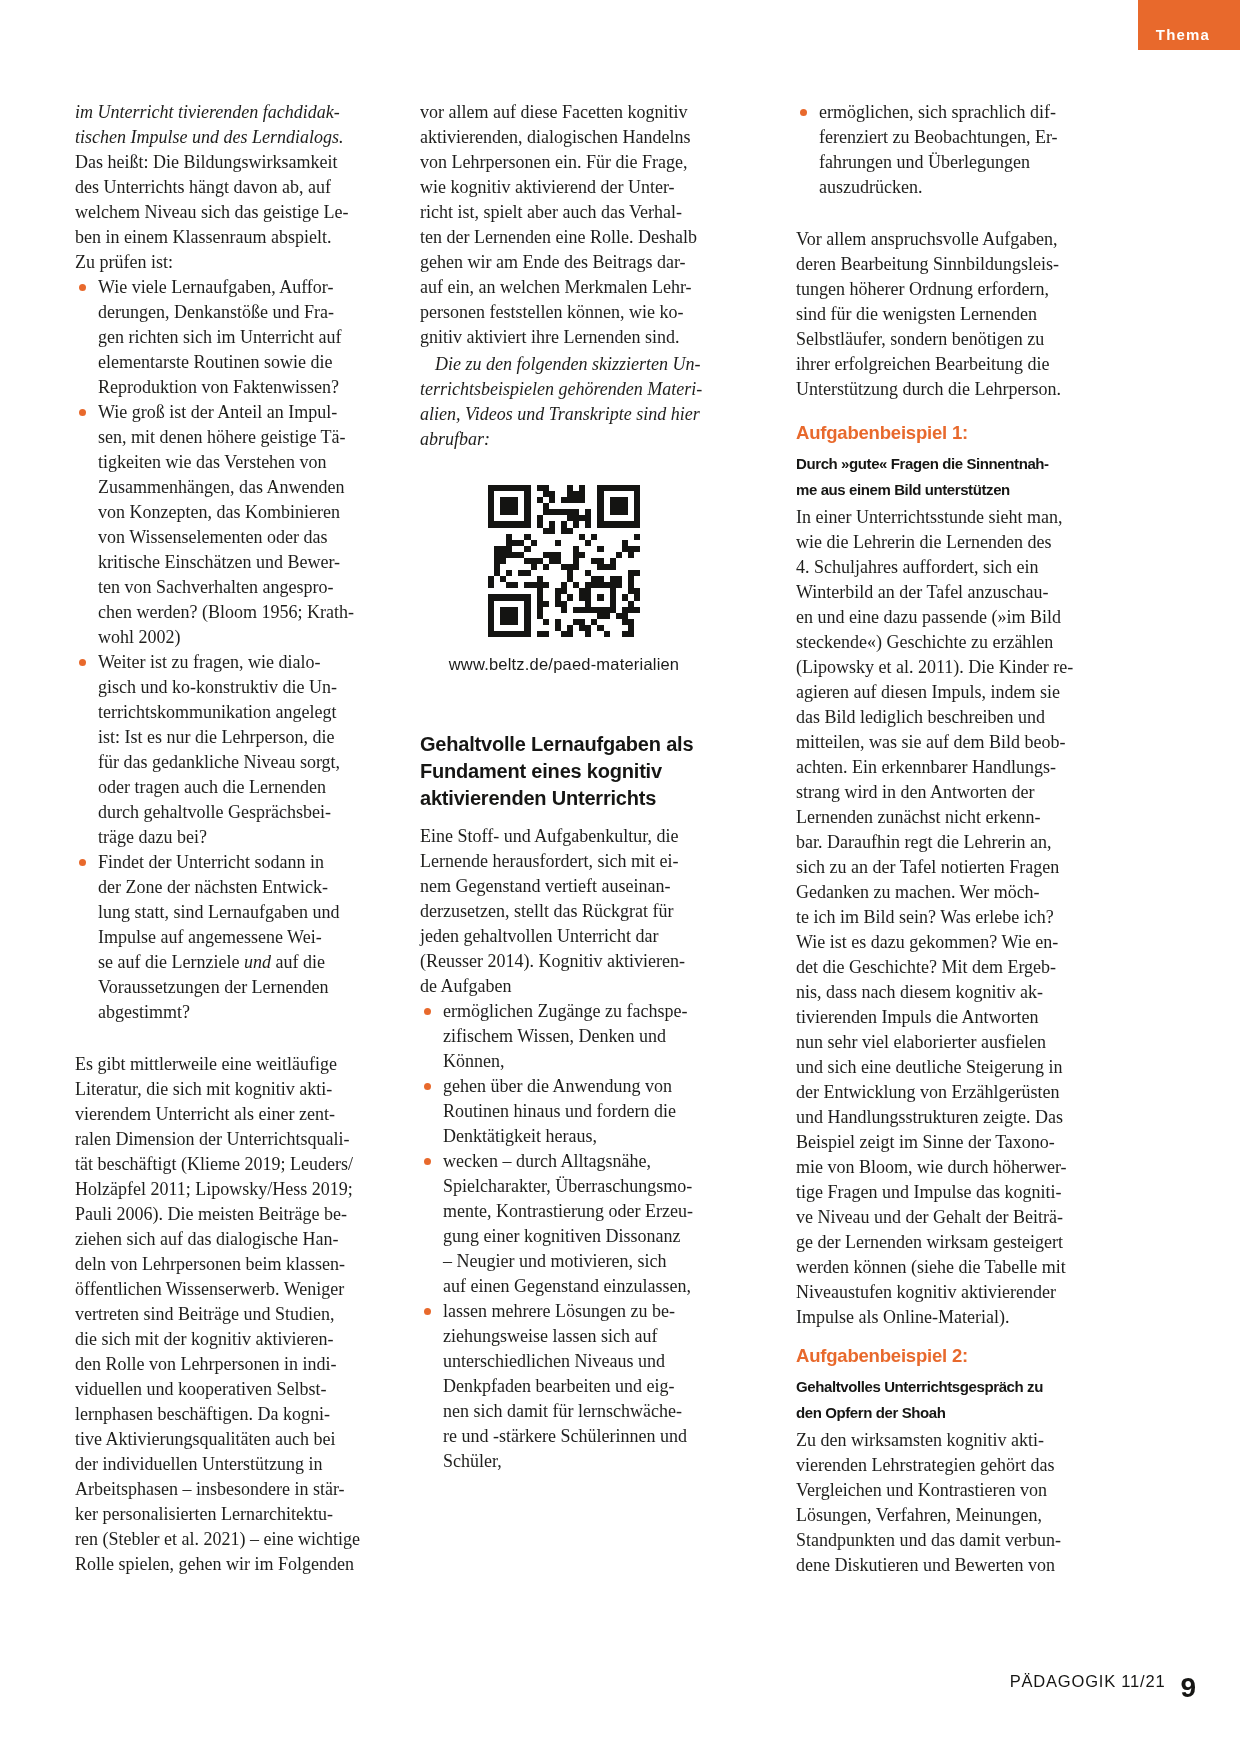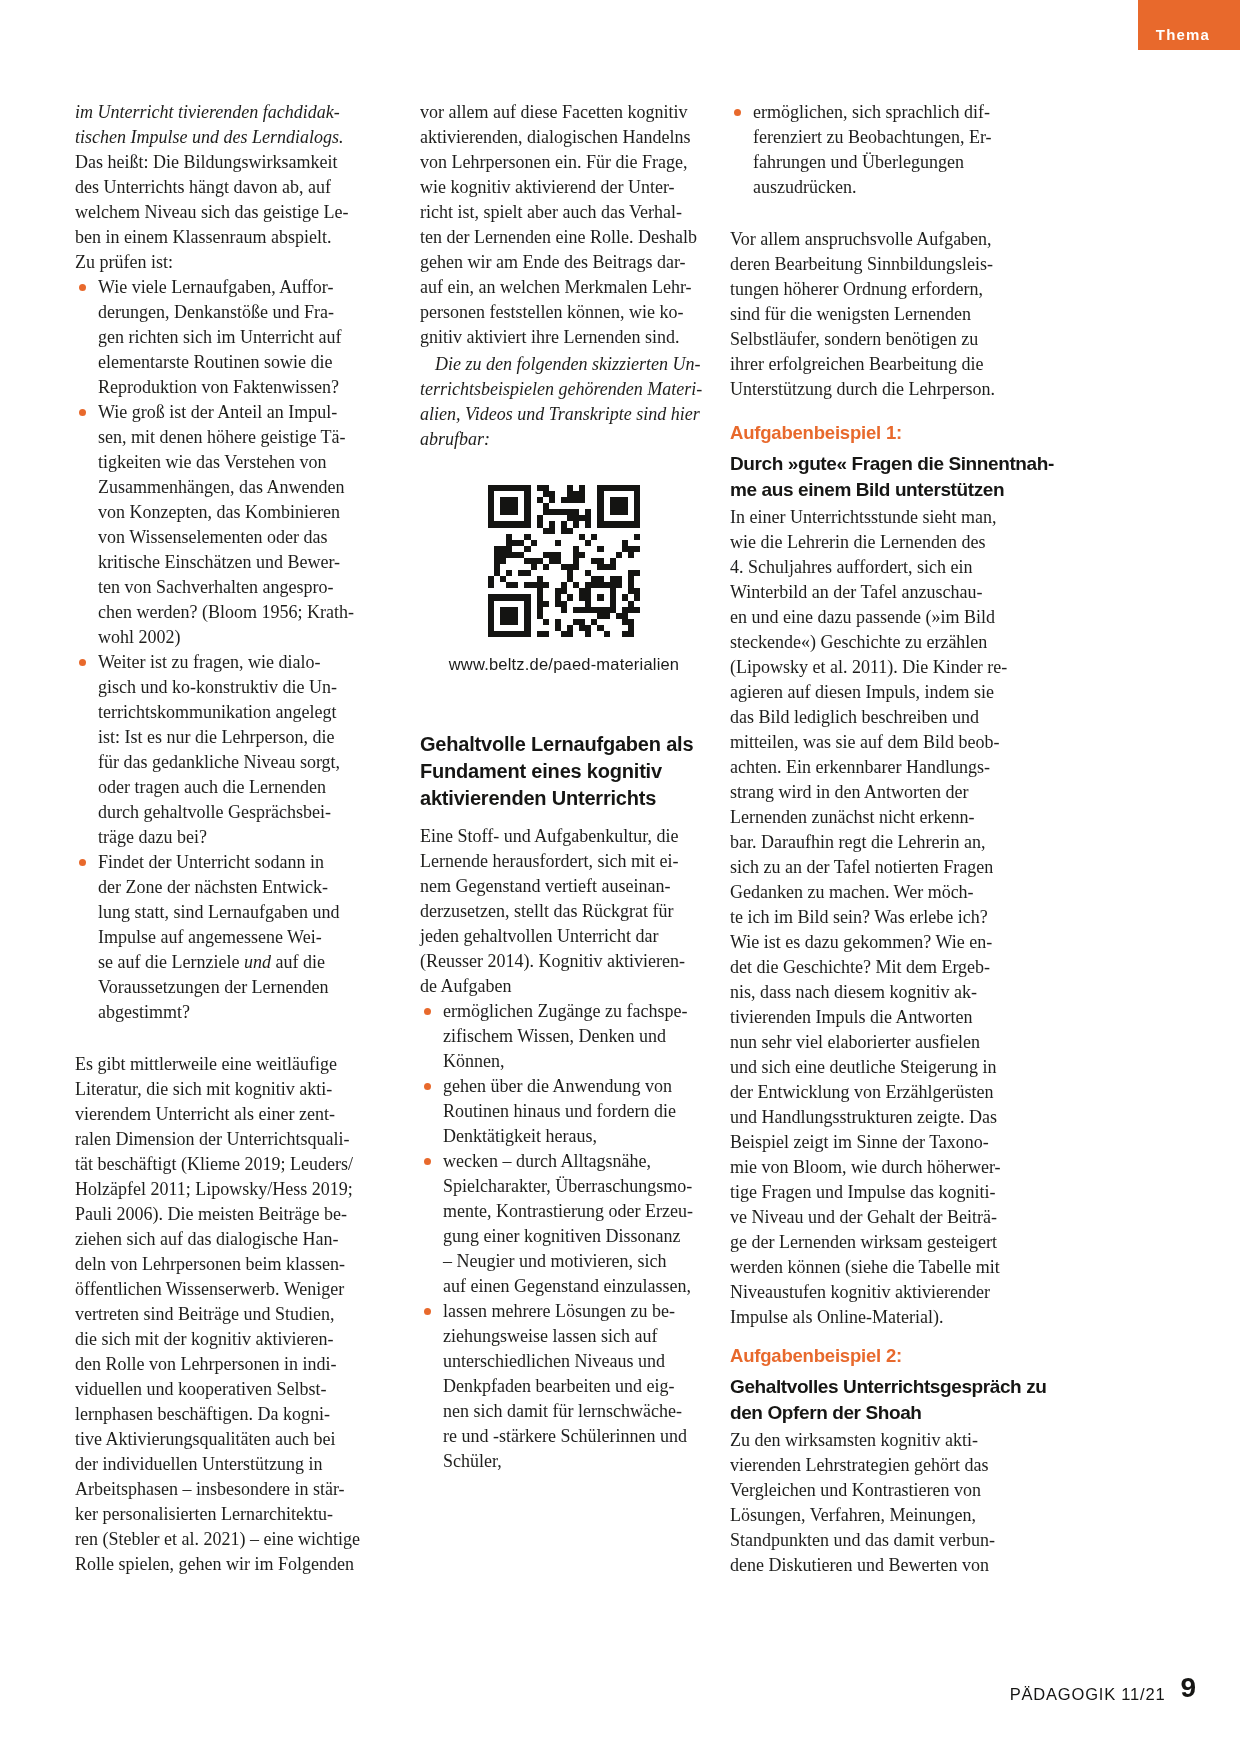--- a/index.html
+++ b/index.html
@@ -2,54 +2,54 @@
 <html style="--accent: #e8692c;"><head>
 <meta charset="utf-8">
 <style>
   html,body{margin:0;padding:0;background:#e9e9e9;}
   .page{
     position:relative;width:1240px;height:1754px;background:#ffffff;
     font-family:"Liberation Serif",serif;color:#1e1e1c;overflow:hidden;
     margin:0 auto;
   }
   .col{position:absolute;top:100px;width:316px;}
-  .col1{left:75px}.col2{left:420px}.col3{left:730px}
+  .col1{left:75px}.col2{left:420px}.col3{left:796px}
   .line{font-size:18px;line-height:25px;white-space:nowrap;}
   .line.indent{padding-left:15px;}
   em{font-style:italic;}
   .para{margin:0;}
   .bullets{margin:0;}
   .bullet-item{position:relative;padding-left:23px;}
   .dot{
     position:absolute;left:4px;top:9px;width:7px;height:7px;border-radius:50%;
     background:var(--accent,#e8692c);
   }
   .heading2{font-family:"Liberation Sans",sans-serif;font-weight:bold;color:#161614;}
   .heading2 .line{font-size:20px;line-height:27px;letter-spacing:-0.2px;}
-  .heading2.md .line{font-size:19px;line-height:26px;letter-spacing:-0.4px;}
+  .heading2.md .line{font-size:15px;line-height:26px;letter-spacing:-0.4px;}
   .heading3{
     font-family:"Liberation Sans",sans-serif;font-weight:bold;
     font-size:18.5px;line-height:27px;color:var(--accent,#e8692c);
     letter-spacing:-0.2px;white-space:nowrap;
   }
   .qr-wrap{text-align:center;transform:translateX(-14px);}
   .qr-wrap svg{display:inline-block;}
   .qr-caption{
     font-family:"Liberation Sans",sans-serif;font-size:16.5px;line-height:22px;
     margin-top:12px;letter-spacing:0.2px;color:#1b1b19;white-space:nowrap;
   }
   .thema{
     position:absolute;top:0;right:0;width:102px;height:50px;
     background:var(--accent,#e8692c);color:#ffffff;
     font-family:"Liberation Sans",sans-serif;font-weight:bold;font-size:15px;
     letter-spacing:1.2px;display:flex;align-items:flex-end;justify-content:center;
     box-sizing:border-box;padding-bottom:7px;padding-right:12px;
   }
   .footer{
-    position:absolute;top:1672px;right:44px;display:flex;align-items:flex-end;gap:15px;
+    position:absolute;top:1672px;right:44px;display:flex;align-items:flex-start;gap:15px;
     font-family:"Liberation Sans",sans-serif;color:#161614;
   }
   .footer .journal{font-size:16.5px;letter-spacing:0.8px;}
   .footer .pagenum{font-size:28px;font-weight:bold;}
 </style>
 </head>
 <body>
 
 <div class="page">
   <div class="thema">

